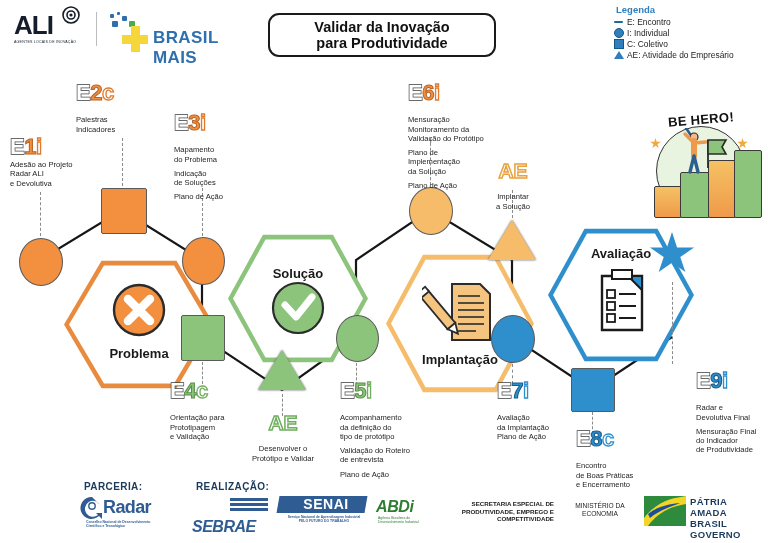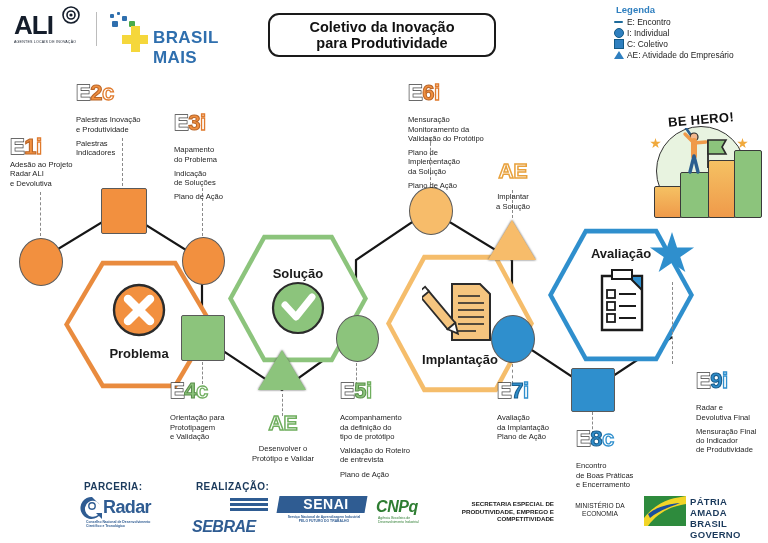--- a/index.html
+++ b/index.html
@@ -117,21 +117,21 @@
     <div class="bm-sq" style="left:0;top:2px;width:4px;height:4px;background:#2f6fae;"></div>
     <div class="bm-sq" style="left:7px;top:0;width:3px;height:3px;background:#2f6fae;"></div>
     <div class="bm-sq" style="left:2px;top:9px;width:6px;height:6px;background:#2f6fae;"></div>
     <div class="bm-sq" style="left:12px;top:4px;width:5px;height:5px;background:#2f6fae;"></div>
     <div class="bm-sq" style="left:19px;top:9px;width:6px;height:6px;background:#4aab4a;"></div>
     <div id="bm-plus"></div>
     <div id="bm-label">BRASIL MAIS</div>
   </div>
 
   <div class="abs" id="title-box">
-    <div>Coletivo da Inovação</div>
+    <div>Validar da Inovação</div>
     <div>para Produtividade</div>
   </div>
 
   <div class="abs" id="legend">
     <div id="legend-title">Legenda</div>
     <div class="legend-row">
       <span class="legend-gl">
           <i class="lg-dash"></i>
         </span>
       <span>E: Encontro</span>
@@ -259,22 +259,21 @@
         <p style="margin-top:-5px">Radar ALI</p>
         <p style="margin-top:-5px">e Devolutiva</p>
     </div>
   </div>
 
   <div class="codelab" style="left:76px;top:22px;width:100px;">
     <div class="code">
       <span class="ol">E</span><span class="fill-o">2</span><span class="sfx-o">c</span>
     </div>
     <div class="desc" style="white-space:pre-line;">
-      <p>Palestras Inovação
-e Produtividade</p><p>Palestras
+      <p>Palestras
 Indicadores</p>
     </div>
   </div>
 
   <div class="codelab" style="left:174px;top:52px;width:92px;">
     <div class="code">
       <span class="ol">E</span><span class="fill-o">3</span><span class="sfx-o">i</span>
     </div>
     <div class="desc" style="white-space:pre-line;">
       <p>Mapamento
@@ -416,21 +415,21 @@
   <div class="abs" style="left:278px;top:20px;width:92px;height:34px;">
     <div class="abs" style="left:0;top:0;width:88px;height:17px;background:#2f5c92;
          transform:skewX(-10deg);"></div>
     <div class="abs" style="left:4px;top:0;width:88px;color:#fff;font-weight:bold;font-size:14px;
                 letter-spacing:.5px;text-align:center;line-height:17px;">SENAI</div>
     <div class="logo-sub" style="left:0;top:19px;width:92px;white-space:pre-line;font-weight:bold;text-align:center;">Serviço Nacional de Aprendizagem Industrial
 PELO FUTURO DO TRABALHO</div>
   </div>
 
   <div class="abs" style="left:376px;top:22px;width:66px;height:30px;">
-    <div class="logo-txt" style="left:0;top:0;font-size:16px;font-style:italic;color:#2e7d32;letter-spacing:-.4px;">CNPq</div>
+    <div class="logo-txt" style="left:0;top:0;font-size:16px;font-style:italic;color:#2e7d32;letter-spacing:-.4px;">ABDi</div>
     <div class="logo-sub" style="left:2px;top:18px;width:64px;white-space:pre-line;color:#2e7d32;">Agência Brasileira de
 Desenvolvimento Industrial</div>
   </div>
 
   <div class="abs" style="left:448px;top:24px;width:106px;white-space:pre-line;text-align:right;
               font-size:6.2px;font-weight:bold;line-height:7.6px;color:#1b1b1b;">SECRETARIA ESPECIAL DE
 PRODUTIVIDADE, EMPREGO E
 COMPETITIVIDADE</div>
 
   <div class="abs" style="left:560px;top:26px;width:80px;white-space:pre-line;text-align:center;

